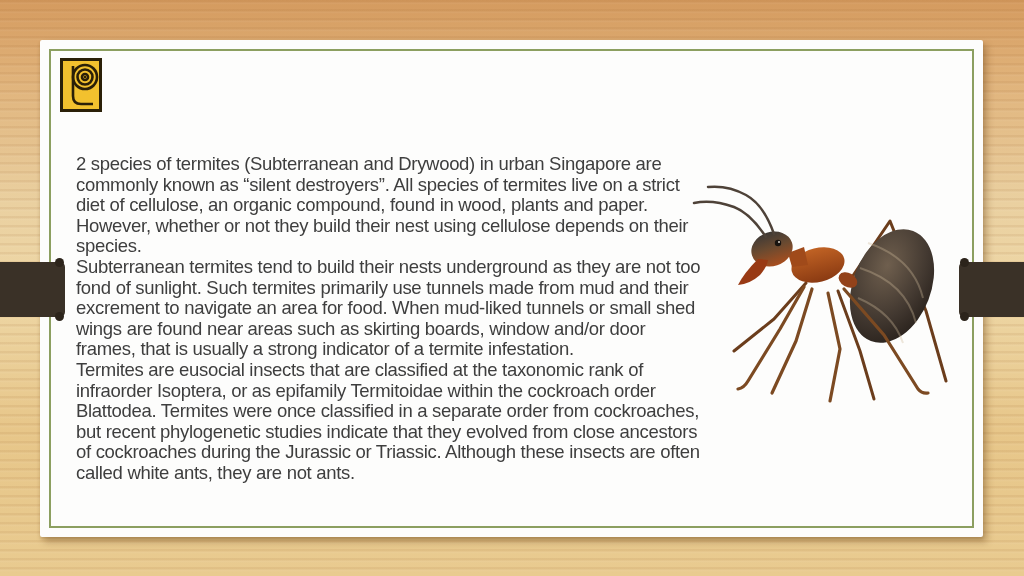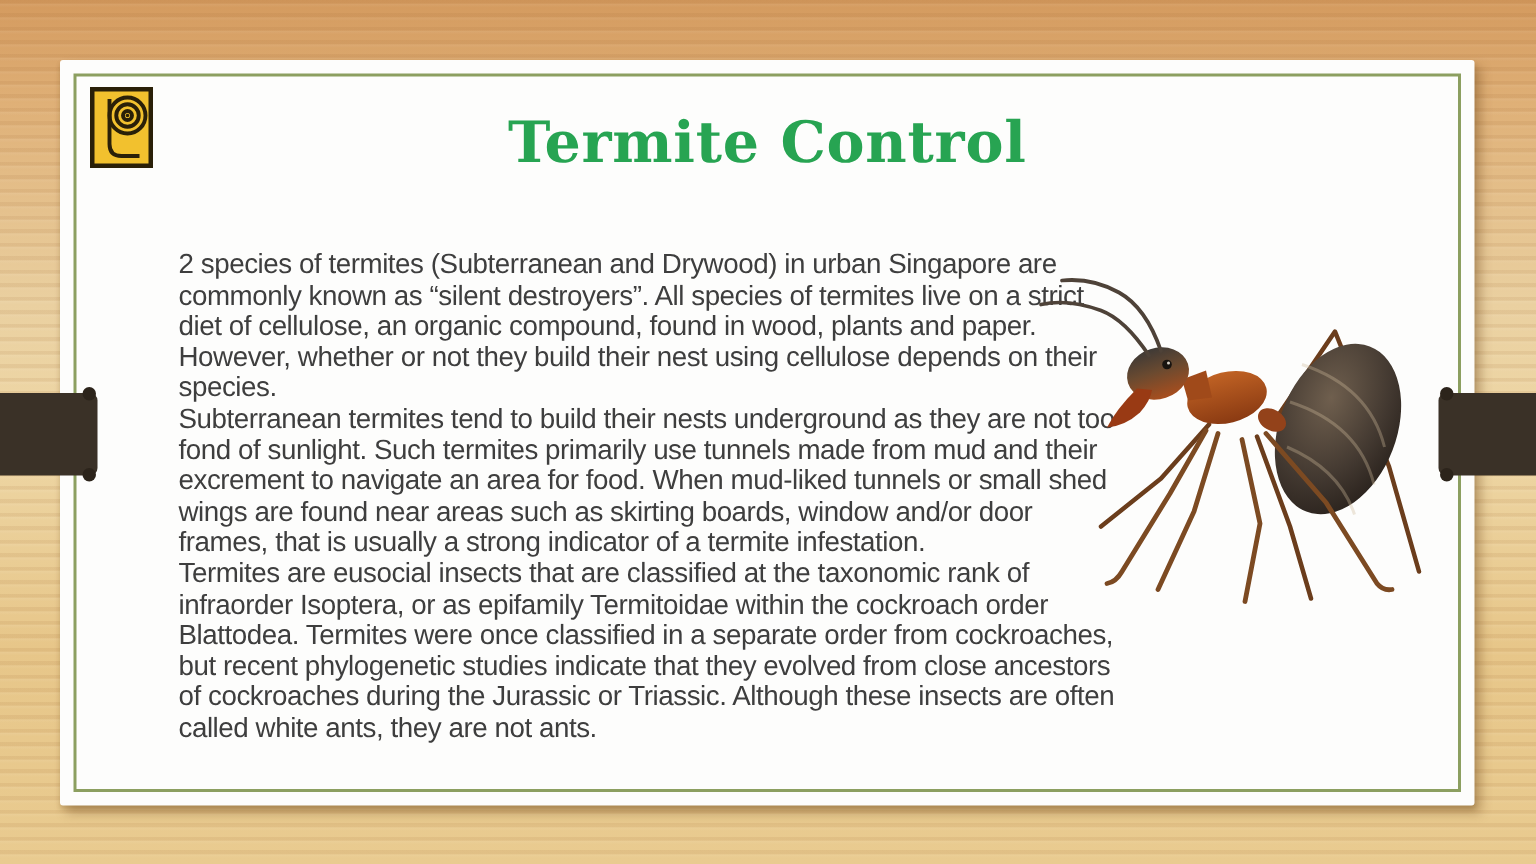--- a/index.html
+++ b/index.html
@@ -23,24 +23,23 @@
     position:absolute;inset:9px;border:2px solid var(--border_green,#8c9f60);
     pointer-events:none;
   }
   .logo{position:absolute;left:20px;top:18px;width:42px;height:54px;}
   .title{
     position:absolute;left:0;right:0;top:36px;margin:0;text-align:center;
     font-family:"DejaVu Serif",serif;font-weight:700;font-size:38px;
     color:var(--title_green,#27a452);letter-spacing:0.5px;line-height:1;
   }
   .body-text{
-    position:absolute;left:36px;top:126px;width:632px;
+    position:absolute;left:36px;top:114px;width:632px;
     font-size:18.5px;line-height:20.6px;letter-spacing:-0.3px;
     color:var(--body_text,#3e3e3e);
-    margin-left:43px;
   }
   .body-text p{margin:0;}
   .ant{position:absolute;left:648px;top:143px;width:280px;height:222px;}
   .clip{
     position:absolute;top:262px;height:55px;width:65px;
     background:var(--clip_brown,#3a3127);z-index:5;
   }
   .clip.left{left:0;border-radius:0 5px 5px 0;}
   .clip.right{right:0;border-radius:5px 0 0 5px;}
   .clip .nub{
@@ -66,21 +65,20 @@
         <g stroke="#2a2008" fill="none" stroke-width="2.6">
           <circle cx="25" cy="19" r="12"></circle>
           <circle cx="25" cy="19" r="7.5"></circle>
           <circle cx="25" cy="19" r="3"></circle>
           <path d="M13,8 L13,38 Q13,46 21,46 L33,46"></path>
         </g>
         <circle cx="25" cy="19" r="1.2" fill="#2a2008"></circle>
       </svg>
     </div>
 
-    <h1 class="title">Termite Control</h1>
 
     <div class="body-text">
       <p>2 species of termites (Subterranean and Drywood) in urban Singapore are commonly known as “silent destroyers”. All species of termites live on a strict diet of cellulose, an organic compound, found in wood, plants and paper. However, whether or not they build their nest using cellulose depends on their species.</p>
       <p>Subterranean termites tend to build their nests underground as they are not too fond of sunlight. Such termites primarily use tunnels made from mud and their excrement to navigate an area for food. When mud-liked tunnels or small shed wings are found near areas such as skirting boards, window and/or door frames, that is usually a strong indicator of a termite infestation.</p>
       <p>Termites are eusocial insects that are classified at the taxonomic rank of infraorder Isoptera, or as epifamily Termitoidae within the cockroach order Blattodea. Termites were once classified in a separate order from cockroaches, but recent phylogenetic studies indicate that they evolved from close ancestors of cockroaches during the Jurassic or Triassic. Although these insects are often called white ants, they are not ants.</p>
     </div>
 
     <div class="ant">
       <svg width="280" height="222" viewBox="0 0 280 222" aria-hidden="true">
         <defs>

